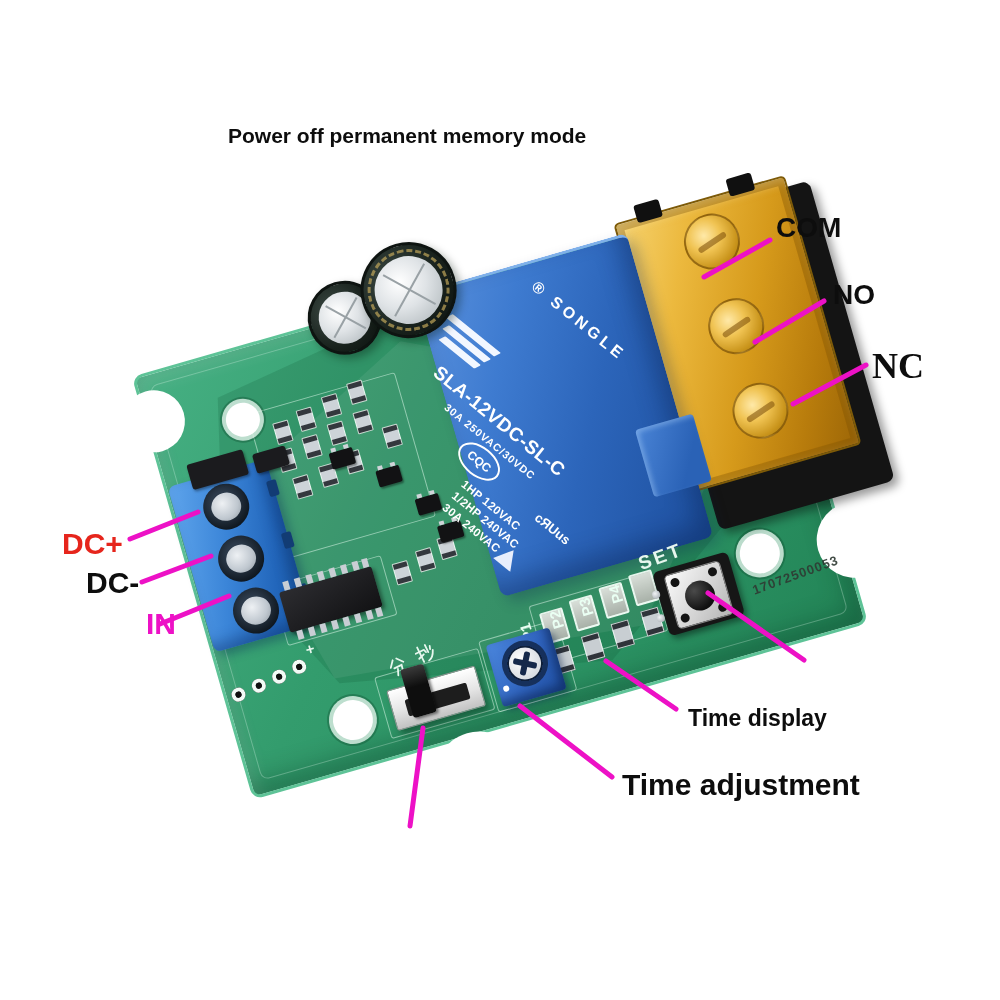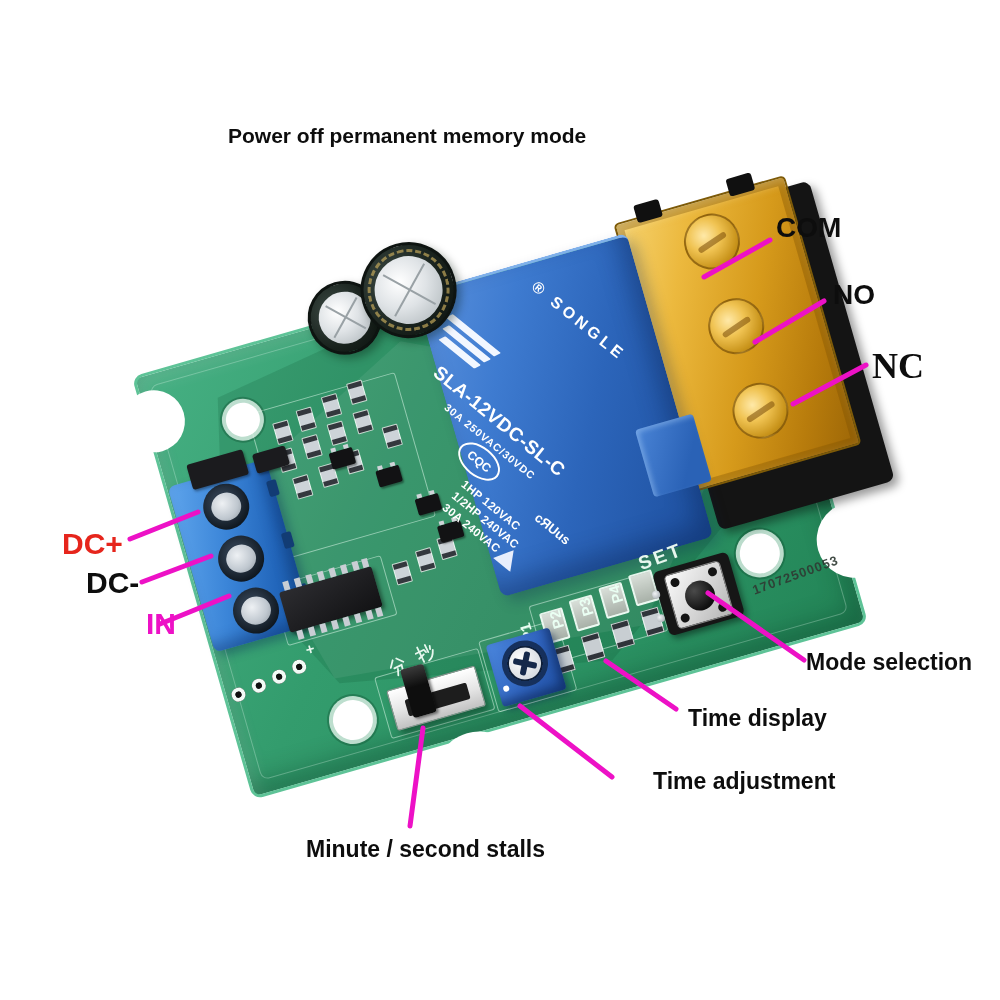--- a/index.html
+++ b/index.html
@@ -156,21 +156,21 @@
   .leaders line{stroke:#ed11c6;stroke-width:5;stroke-linecap:round;}
   .ann{position:absolute;font-weight:700;color:#0d0d0d;white-space:nowrap;}
   .a-com{left:776px;top:212px;font-size:28px;}
   .a-no{left:833px;top:279px;font-size:28px;}
   .a-nc{left:872px;top:345px;font-size:36px;font-family:Liberation Serif, serif;}
   .a-dcp{left:62px;top:527px;font-size:30px;color:#e6251c;}
   .a-dcm{left:86px;top:566px;font-size:30px;}
   .a-in{left:118px;top:607px;font-size:30px;color:#ed11c6;margin-left:28px;}
   .a-msel{left:806px;top:649px;font-size:23px;}
   .a-mdis{left:688px;top:705px;font-size:23px;}
-  .a-tadj{left:622px;top:768px;font-size:23px;margin-left:31px;}
+  .a-tadj{left:622px;top:768px;font-size:30px;}
   .a-mss{left:306px;top:836px;font-size:23px;}
 </style>
 </head>
 <body>
 
 <div class="canvas">
 
   <div class="subtitle">Power off permanent memory mode</div>
 
   <div class="board">
@@ -366,17 +366,15 @@
     <line x1="612" y1="777" x2="520" y2="706"></line>
     <line x1="410" y1="826" x2="423" y2="728"></line>
   </svg>
 
   <div class="ann a-com">COM</div>
   <div class="ann a-no">NO</div>
   <div class="ann a-nc">NC</div>
   <div class="ann a-dcp">DC+</div>
   <div class="ann a-dcm">DC-</div>
   <div class="ann a-in">IN</div>
-  <div class="ann a-msel">Mode selection</div>
   <div class="ann a-mdis">Time display</div>
   <div class="ann a-tadj">Time adjustment</div>
-  <div class="ann a-mss">Minute / second stalls</div>
 </div>
 
 </body></html>

